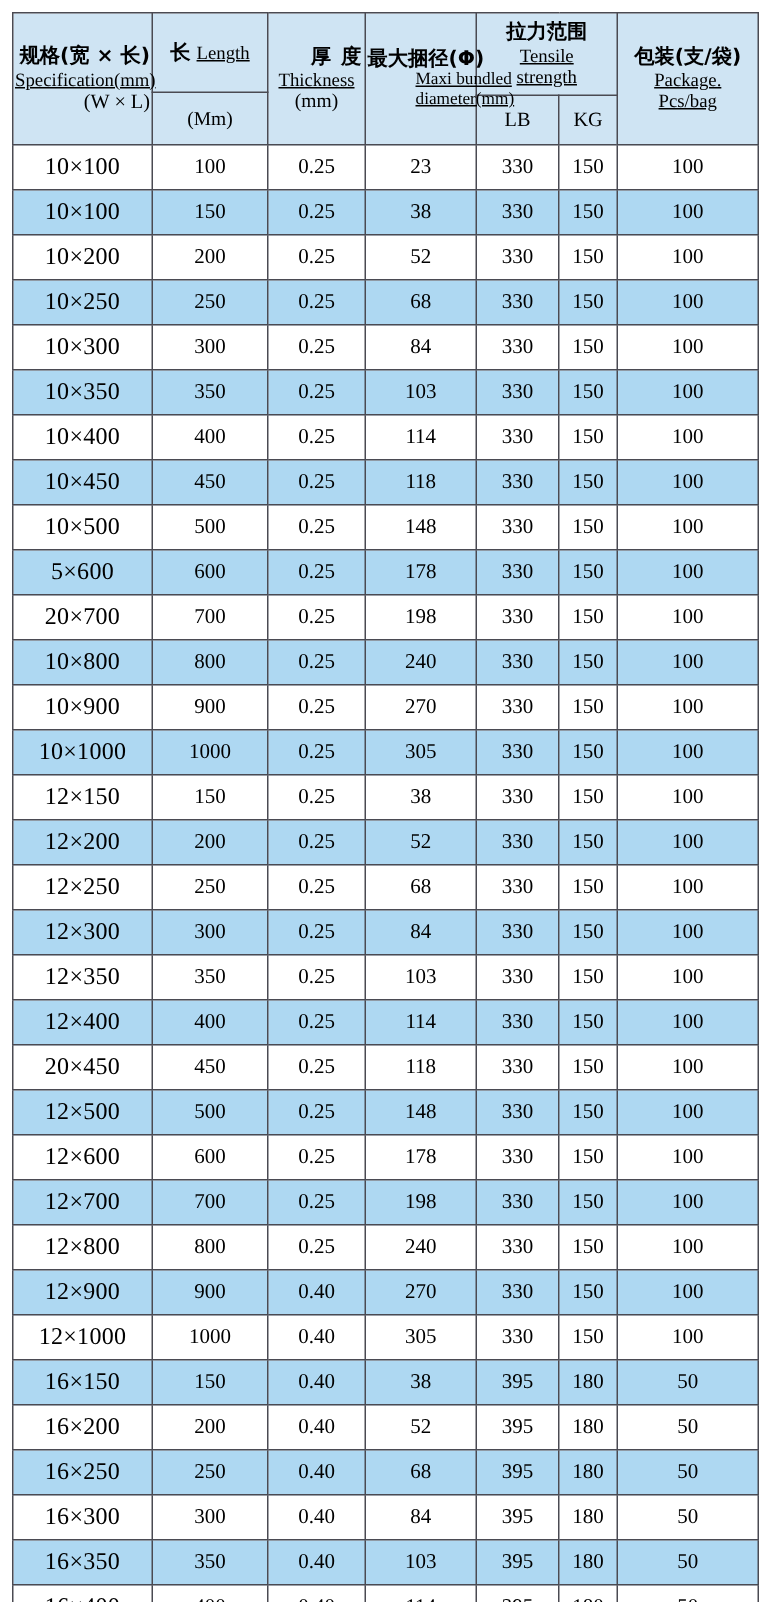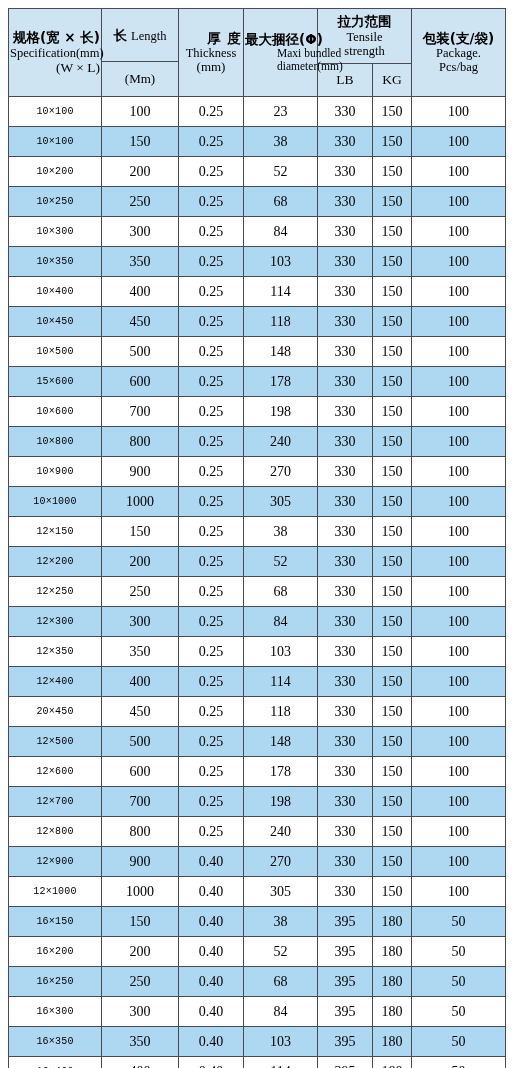--- a/index.html
+++ b/index.html
@@ -52,20 +52,21 @@
     font-family: "DejaVu Sans", "Liberation Sans", sans-serif;
     letter-spacing: 0px;
     white-space: nowrap;
     display: block;
   }
   .hdr-cn.wide { letter-spacing: 1px; margin-left: 27px; }
   .hdr-en {
     font-size: 12.5px;
     display: block;
     white-space: nowrap;
+    text-decoration: underline;
   }
   .hdr-en.sm { font-size: 11.5px; padding-left: 32px; }
   .hdr-unit {
     font-size: 13px;
     display: block;
     white-space: nowrap;
   }
   .hdr-sub {
     font-size: 13.5px;
     display: block;
@@ -84,21 +85,21 @@
     border: 1.2px solid #4a4a52;
     text-align: center;
     vertical-align: middle;
     height: 29px;
     font-size: 14px;
     line-height: 1;
     padding: 0;
   }
   tbody tr.alt td { background: #aed8f2; }
   tbody tr.plain td { background: #ffffff; }
-  tbody td.spec-cell { font-size: 10px; letter-spacing: 0.2px; font-family: Liberation Mono, monospace; }
+  tbody td.spec-cell { font-size: 16px; letter-spacing: 0.2px; }
 </style>
 </head>
 <body>
 
 <div id="spec-table-wrap">
   <table class="spec-table">
     <colgroup>
       <col class="c-spec">
         <col class="c-length">
         <col class="c-thick">
@@ -229,30 +230,30 @@
         <tr class="plain">
           <td class="spec-cell">10×500</td>
           <td>500</td>
           <td>0.25</td>
           <td>148</td>
           <td>330</td>
           <td>150</td>
           <td>100</td>
         </tr>
         <tr class="alt">
-          <td class="spec-cell">15×600</td>
+          <td class="spec-cell">5×600</td>
           <td>600</td>
           <td>0.25</td>
           <td>178</td>
           <td>330</td>
           <td>150</td>
           <td>100</td>
         </tr>
         <tr class="plain">
-          <td class="spec-cell">10×600</td>
+          <td class="spec-cell">20×700</td>
           <td>700</td>
           <td>0.25</td>
           <td>198</td>
           <td>330</td>
           <td>150</td>
           <td>100</td>
         </tr>
         <tr class="alt">
           <td class="spec-cell">10×800</td>
           <td>800</td>

